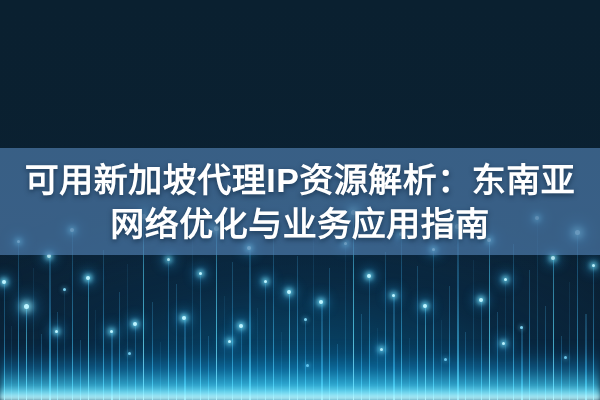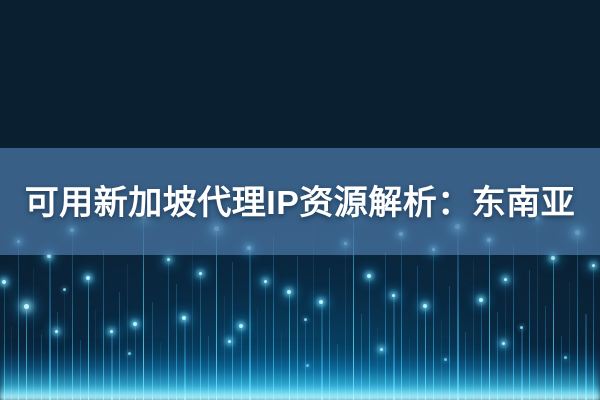--- a/index.html
+++ b/index.html
@@ -255,15 +255,16 @@
 
     <div class="bg-glow-floor"></div>
     <div class="bg-floor-core"></div>
     <div class="bg-topfade"></div>
   </div>
 
 
   <div class="title-band"></div>
   <div class="title-wrap">
     <div class="title-line">可用新加坡代理IP资源解析：东南亚</div>
+    <div class="title-line">网络优化与业务应用指南</div>
   </div>
 
 </div>
 
 </body></html>

